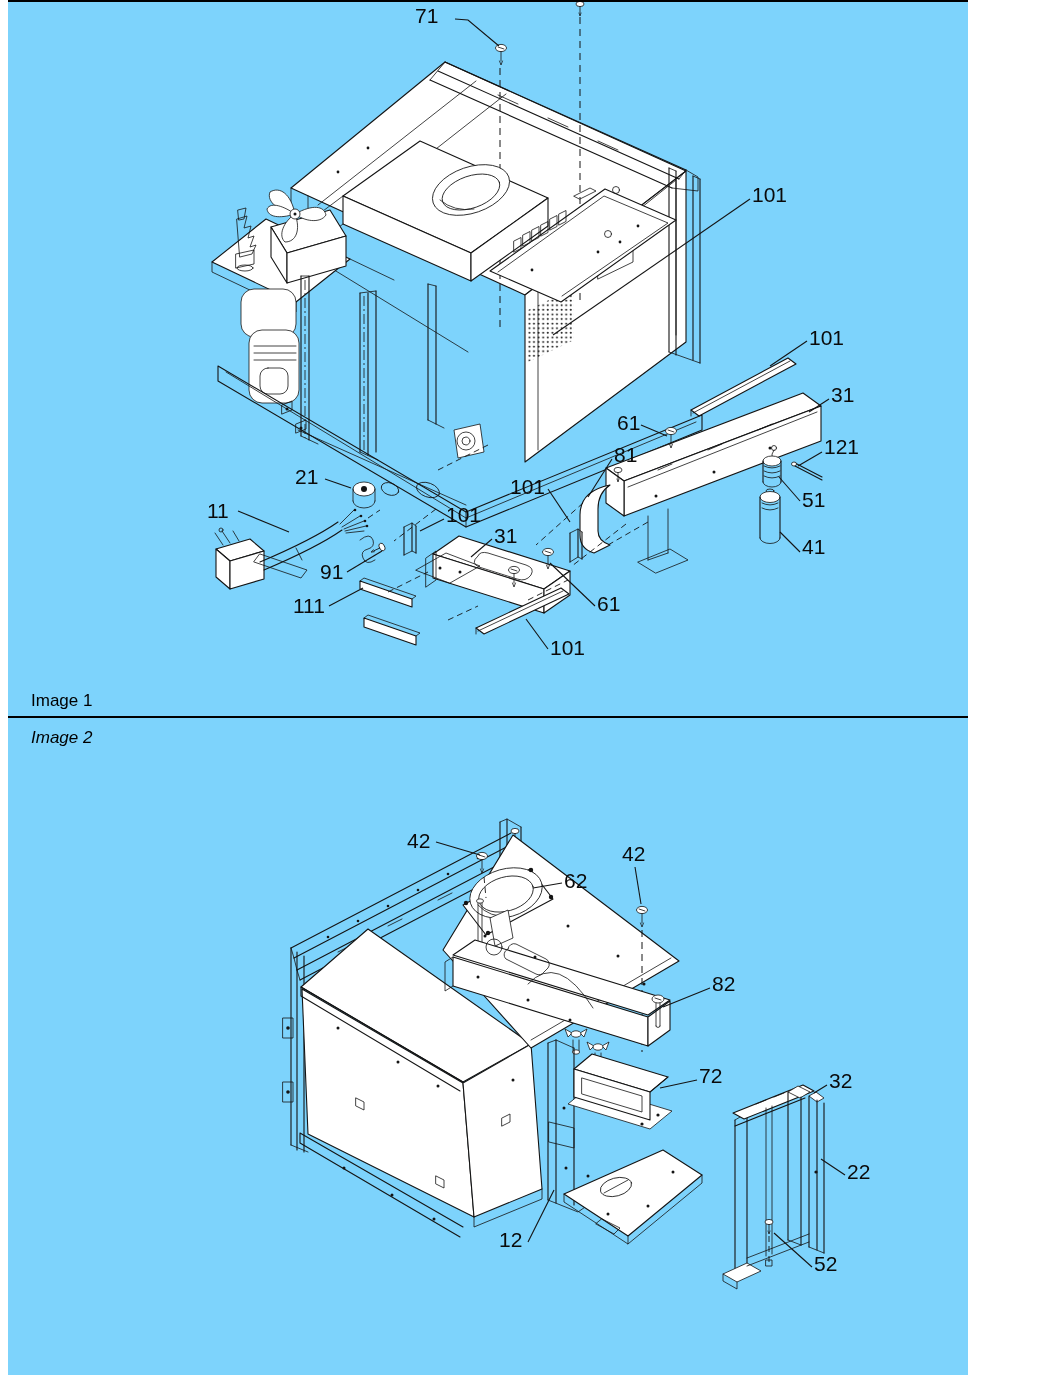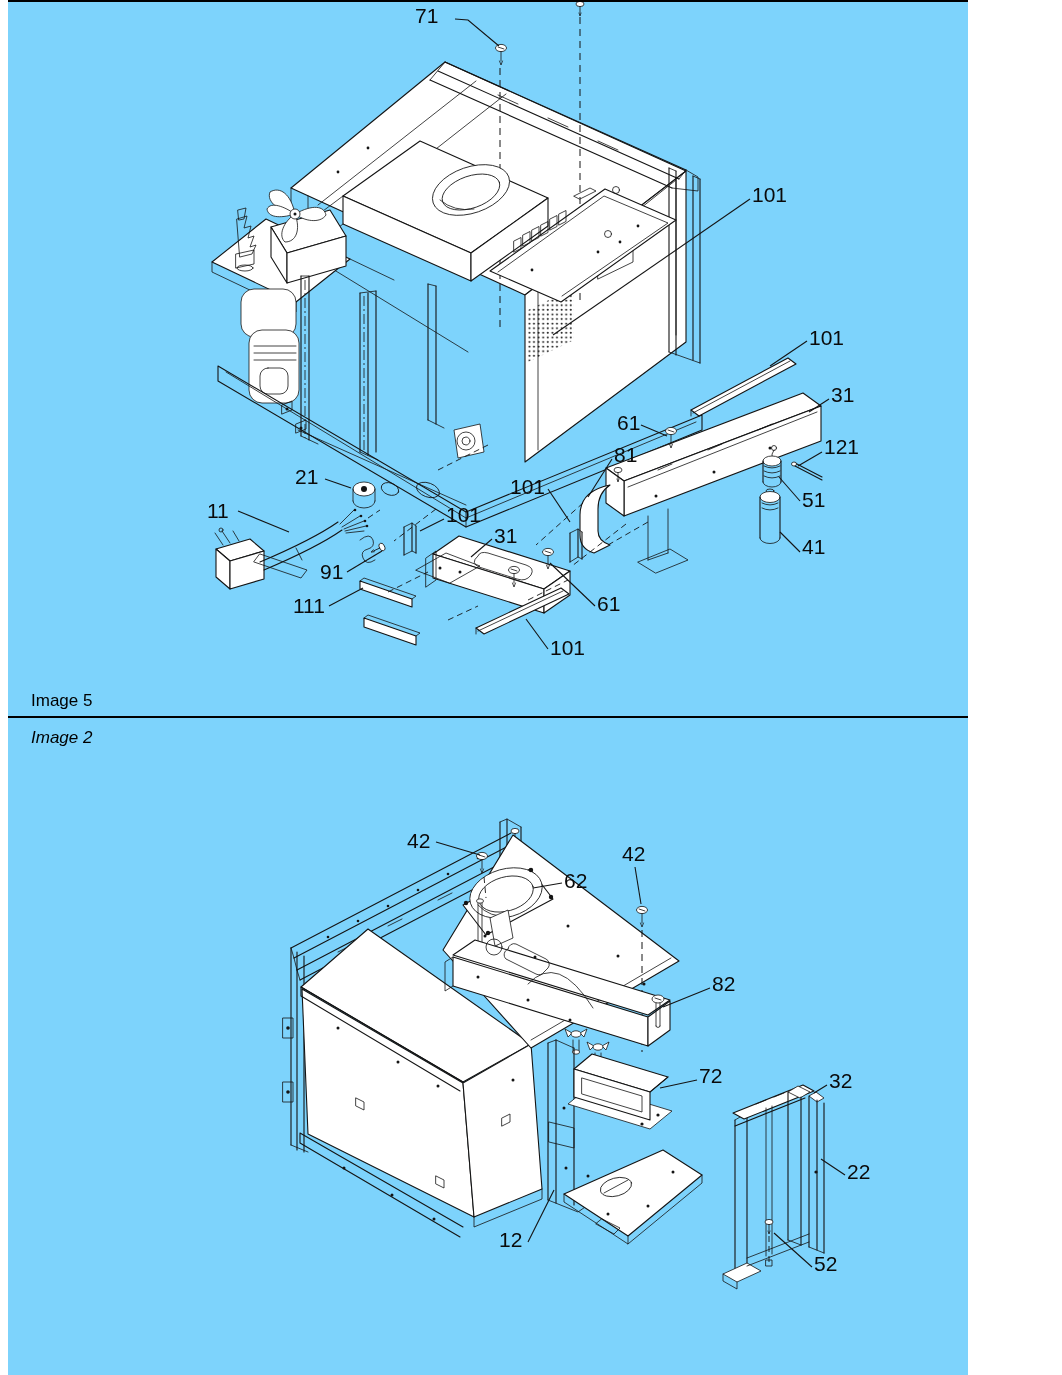--- a/index.html
+++ b/index.html
@@ -479,16 +479,16 @@
         <polyline points="837,1175 813,1159" class="leader"></polyline>
         <text x="839" y="1179" class="part-label">22</text>
         <polyline points="804,1267 766,1233" class="leader"></polyline>
         <text x="806" y="1271" class="part-label">52</text>
         <polyline points="520,1242 546,1190" class="leader"></polyline>
         <text x="491" y="1247" class="part-label">12</text>
       </g>
   </svg>
 
   <div class="rule" id="top-rule"></div>
-  <div class="cap" id="cap1">Image 5</div>
+  <div class="cap" id="cap1">Image 1</div>
   <div class="rule" id="divider"></div>
   <div class="cap" id="cap2">Image 2</div>
 </div>
 
 </body></html>

